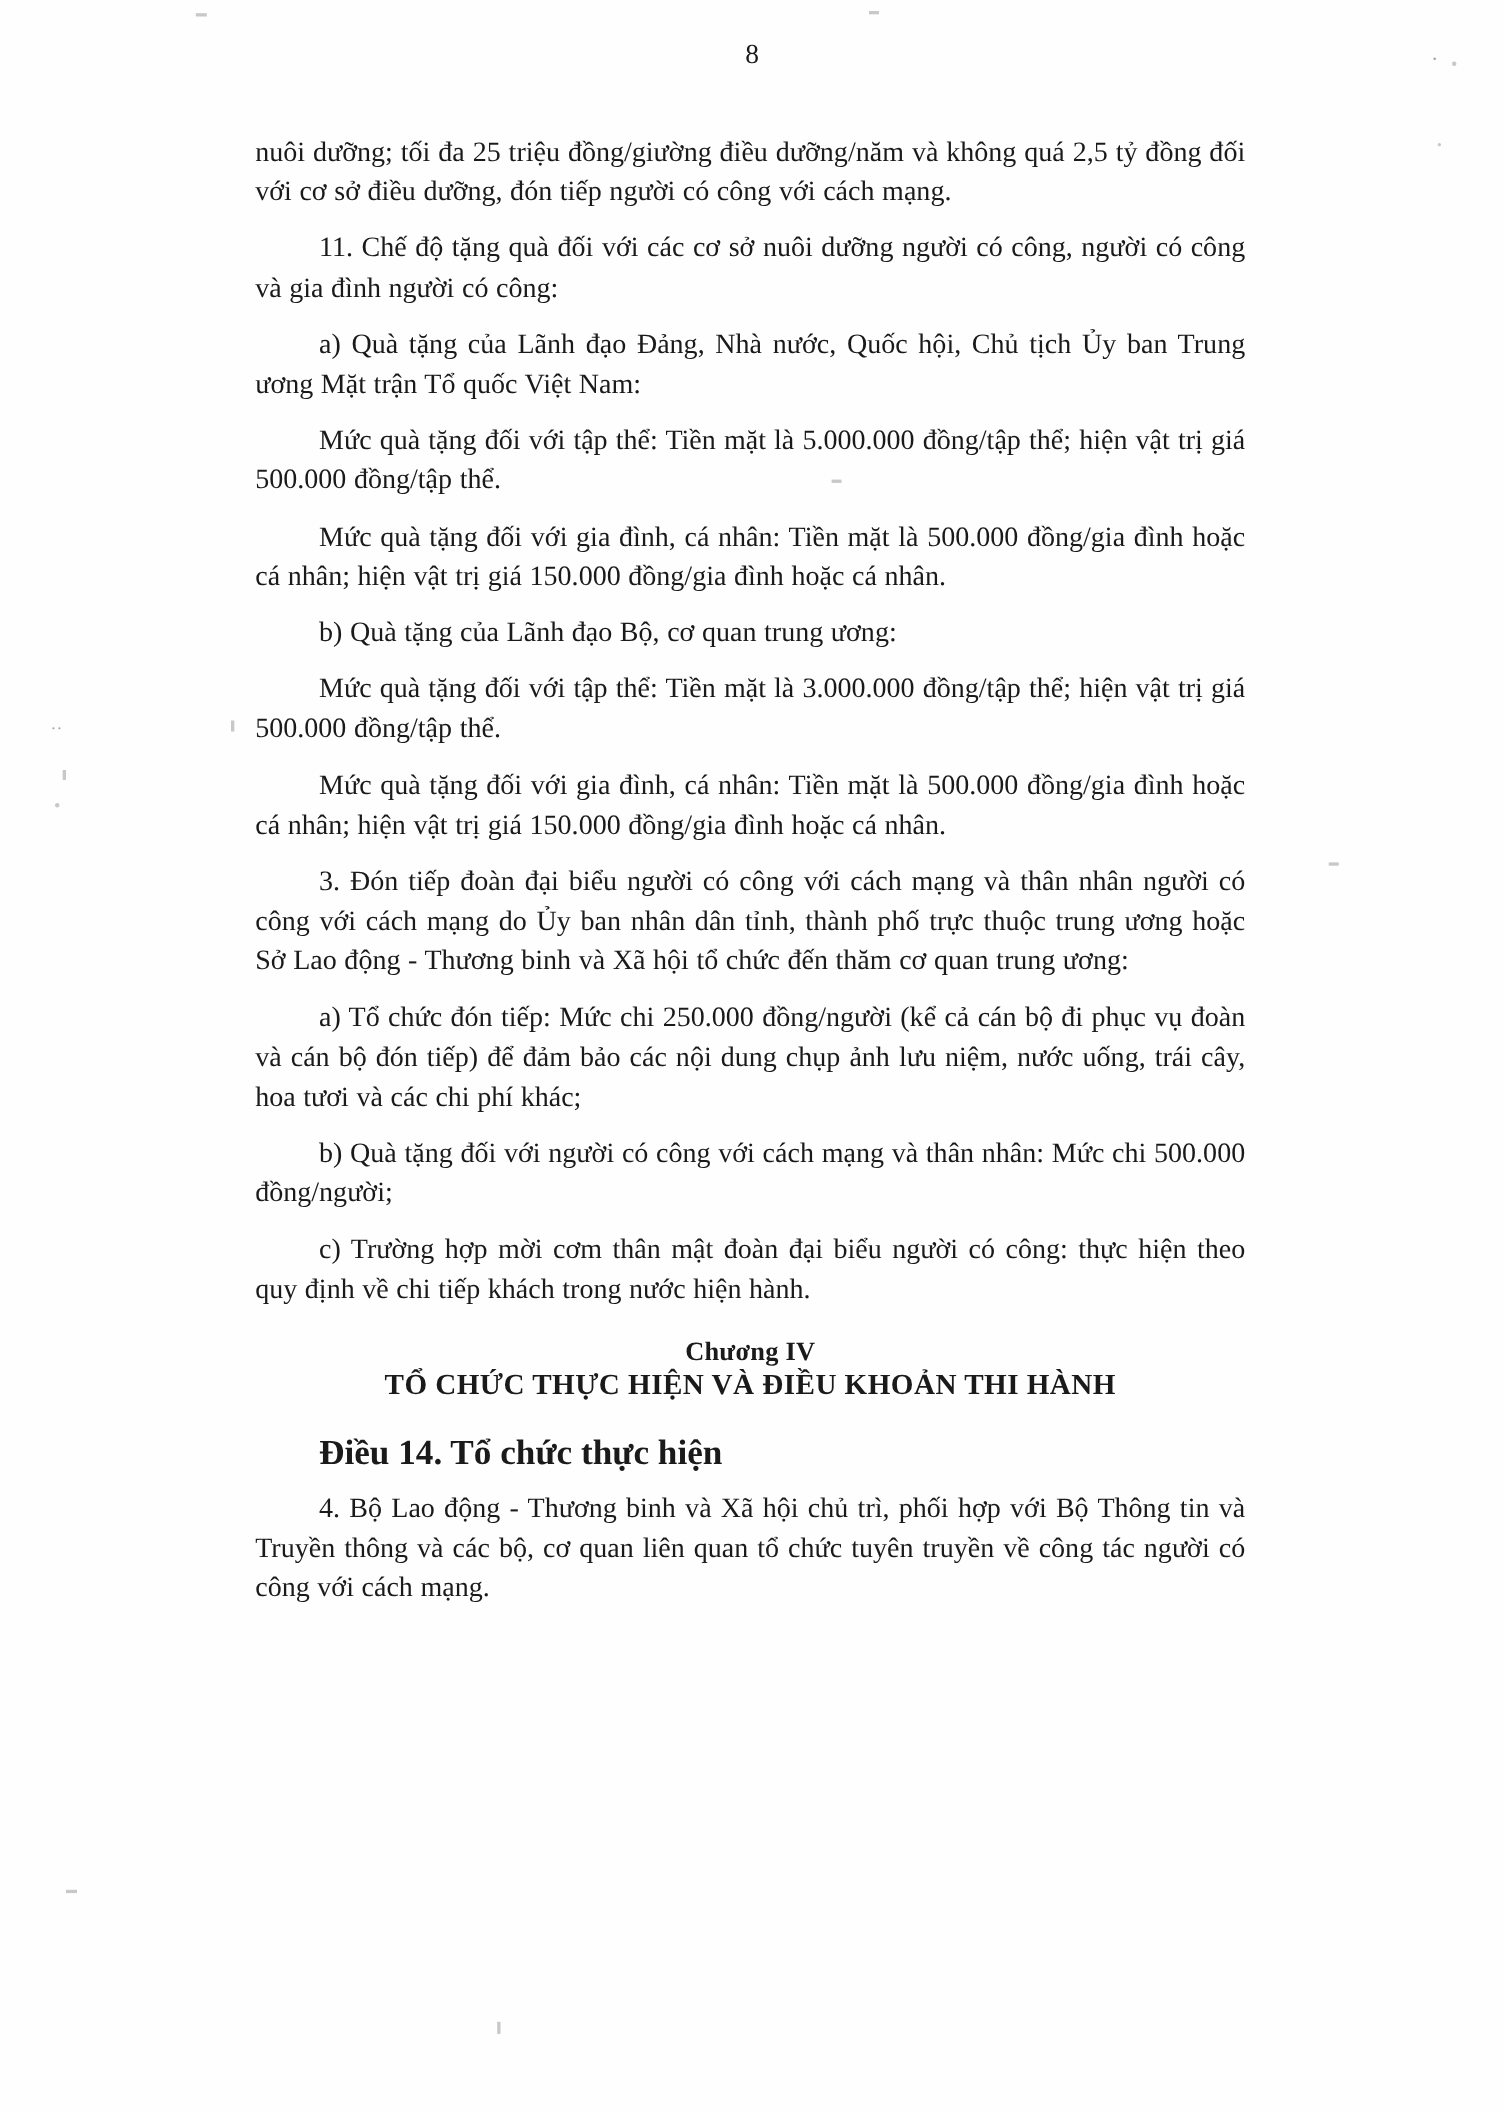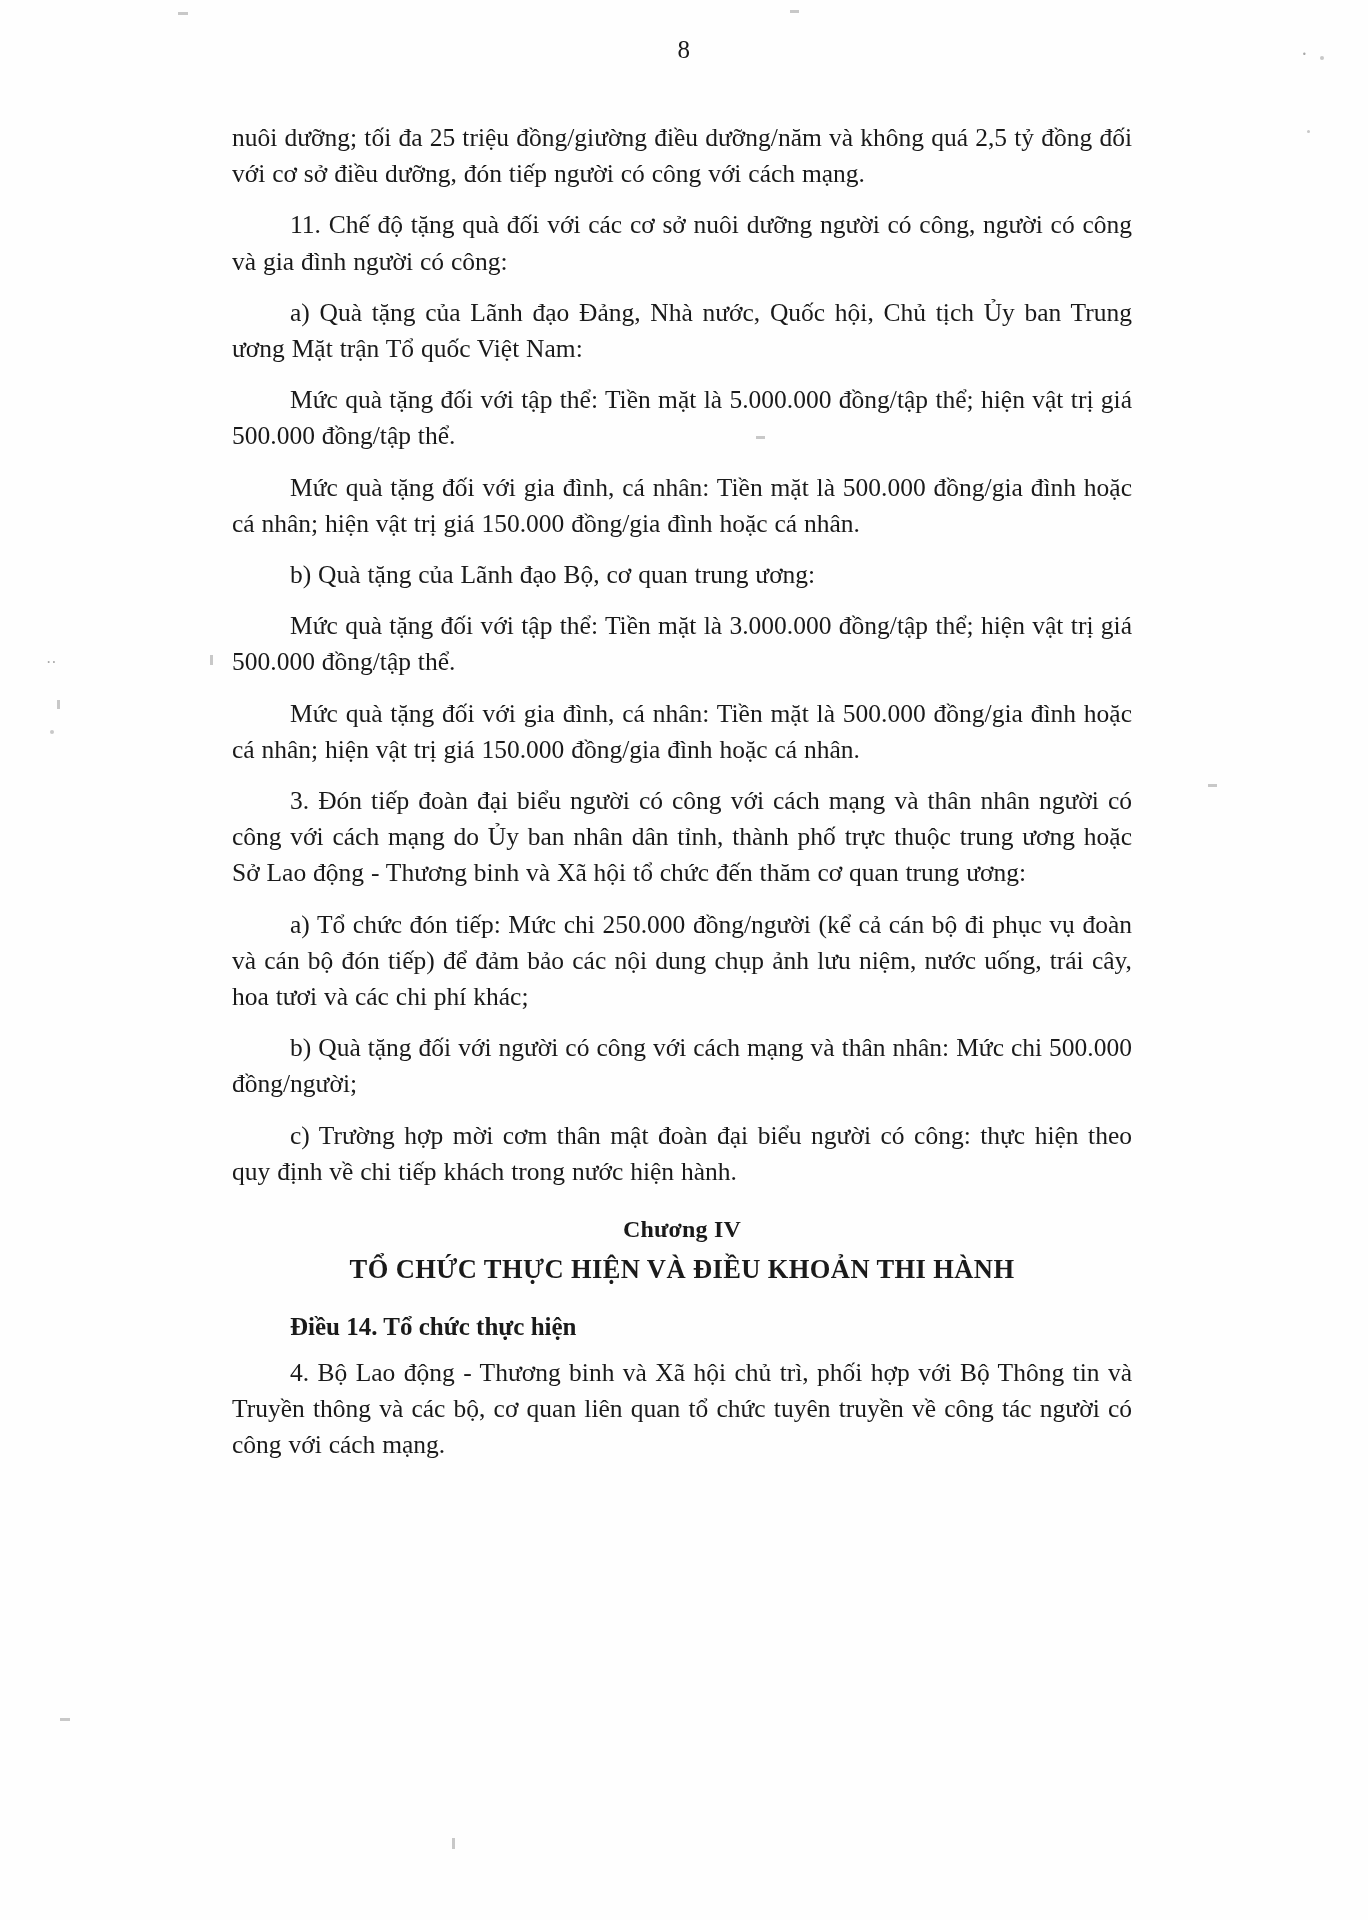--- a/index.html
+++ b/index.html
@@ -54,31 +54,31 @@
   }
   .chapter-block {
     margin-top: 26px;
     margin-bottom: 6px;
     text-align: center;
   }
   .chapter-label {
     font-size: 24px;
     font-weight: bold;
     letter-spacing: 0.2px;
-    margin-bottom: 11px;
+    margin-bottom: 0;
   }
   .chapter-title {
     font-size: 26.5px;
     font-weight: bold;
     letter-spacing: 0.4px;
   }
   .article-heading {
     margin-top: 28px;
     margin-bottom: 14px;
-    font-size: 25px;
+    font-size: 32px;
     font-weight: bold;
     text-indent: 58px;
   }
   
   .speck {
     position: absolute;
     background: #9a9a9a;
     opacity: 0.55;
   }
   .mark-dot {

